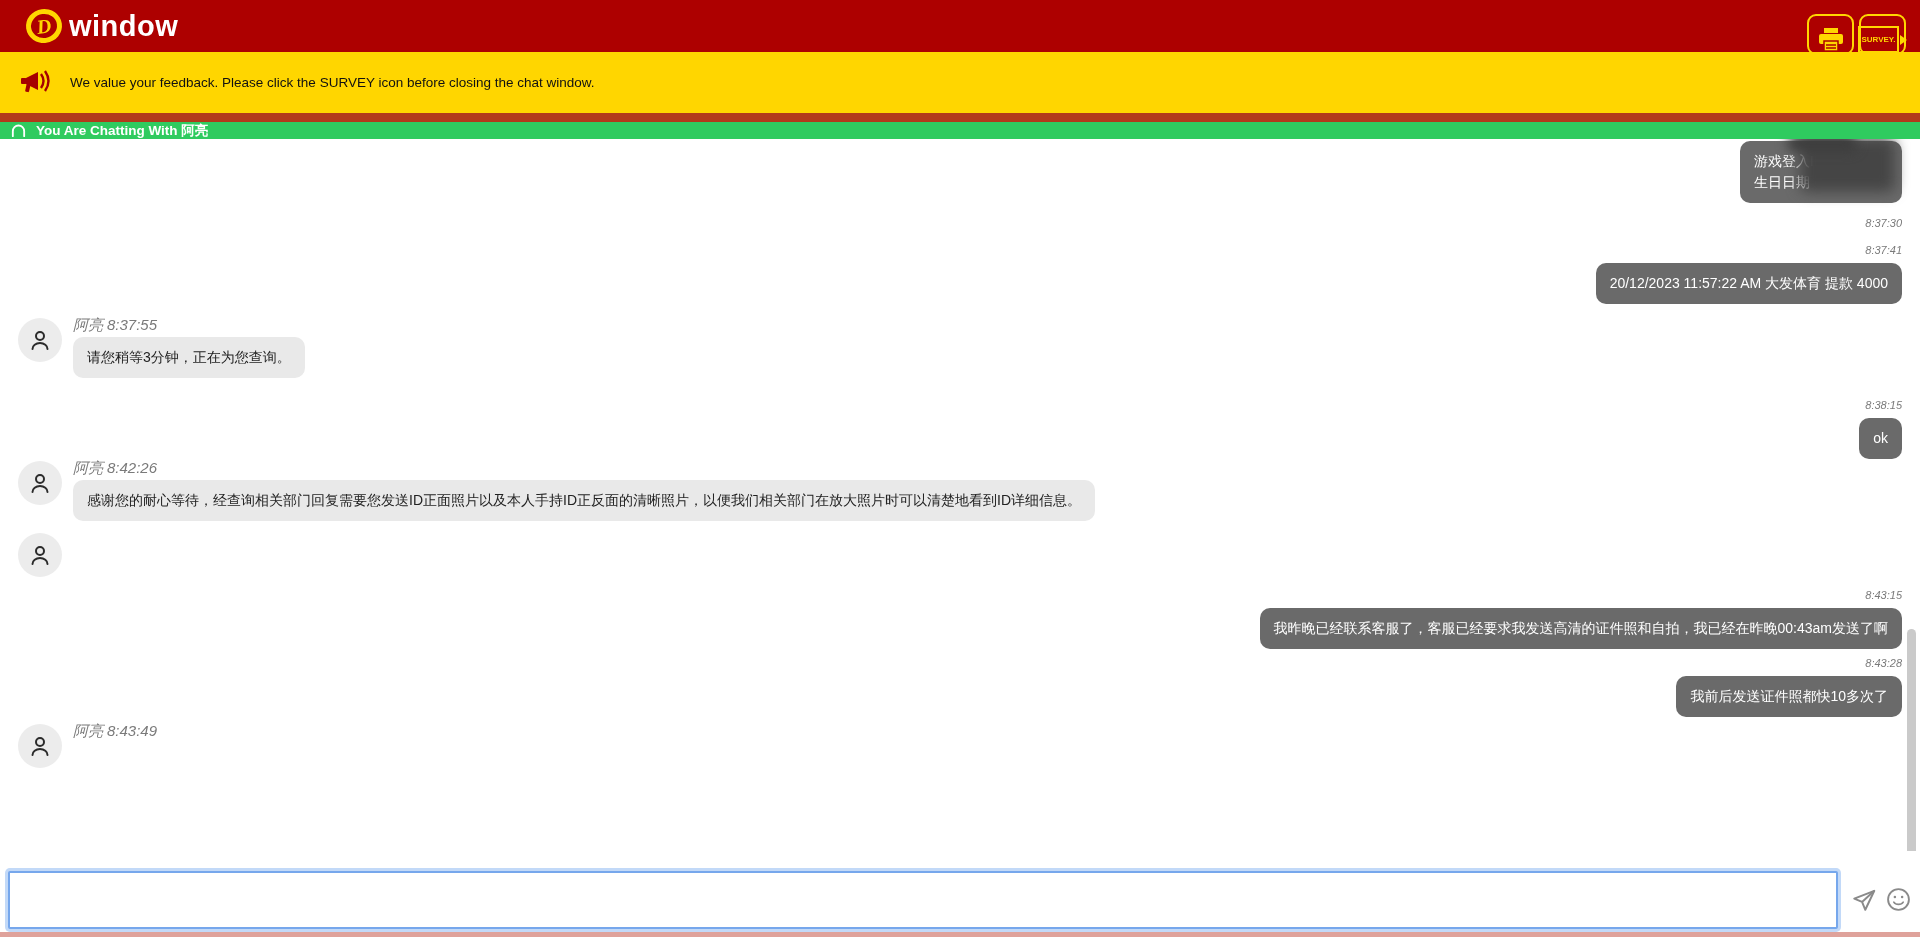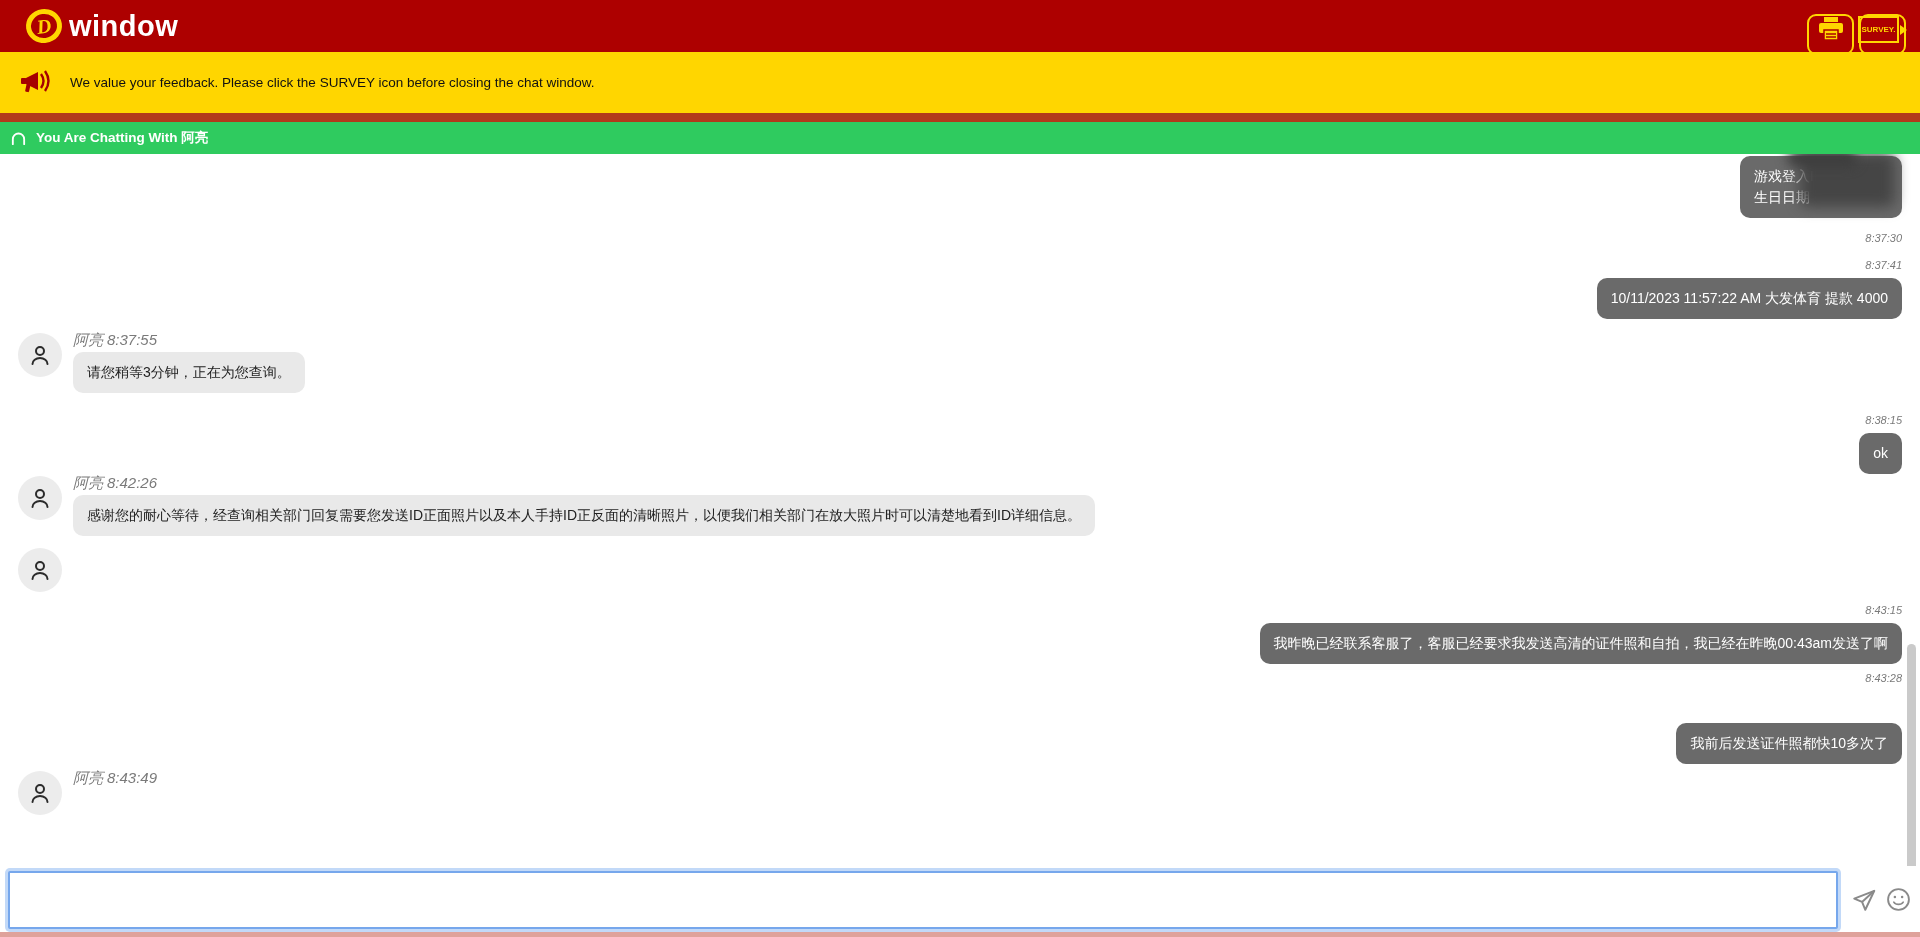--- a/index.html
+++ b/index.html
@@ -23,21 +23,21 @@
     transform:rotate(-8deg);
   }
   .logo-ring span {
     color:var(--brand-yellow,#FFD600); font-weight:bold; font-style:italic;
     font-size:20px; font-family:"Liberation Serif", serif;
   }
   .logo-text { color:#fff; font-size:29px; font-weight:bold; letter-spacing:0.5px; }
   .header-buttons { display:flex; gap:5px; }
   .hbtn {
     width:47px; height:41px; border:2px solid var(--brand-yellow,#FFD600);
-    border-radius:9px; display:flex; align-items:flex-start; justify-content:center;
+    border-radius:9px; display:flex; align-items:flex-end; justify-content:center;
     cursor:pointer; background:transparent;margin-top:17px;
   }
   .survey-inner { display:flex; align-items:center; gap:1px; }
   .survey-box {
     border:2px solid var(--brand-yellow,#FFD600); color:var(--brand-yellow,#FFD600);
     font-size:8px; font-weight:bold; padding:7px 1px; letter-spacing:0;
   }
   .survey-arrow {
     width:0; height:0; border-left:7px solid var(--brand-yellow,#FFD600);
     border-top:5px solid transparent; border-bottom:5px solid transparent;
@@ -46,21 +46,21 @@
   
   .banner {
     height:61px; background:var(--banner-bg,#FFD600);
     display:flex; align-items:center; padding:8px 20px; gap:16px;
   }
   .banner-text { font-size:13.5px; color:#111; }
 
   
   .brick { height:9px; background:var(--brick,#B23A1B); }
   .chat-bar {
-    height:32px; background:var(--green,#2FCB5F);
+    height:17px; background:var(--green,#2FCB5F);
     display:flex; align-items:center; gap:9px; padding:0 10px;
     box-shadow:0 3px 4px rgba(0,0,0,0.12);
   }
   .chat-bar-title { color:#fff; font-weight:bold; font-size:13.5px; }
 
   
   .chat-area {
     position:relative; height:712px; padding:0 18px; overflow:hidden;
     display:flex; flex-direction:column; background:#fff;
   }
@@ -98,21 +98,21 @@
 
   
   .row-0 { margin-top:2px; }
   .row-1 { margin-top:13px; }
   .row-2 { margin-top:7px;justify-content:space-between; }
   .row-3 { margin-top:14px; }
   .row-4 { margin-top:20px; }
   .row-5 { margin-top:2px; }
   .row-6 { margin-top:12px; }
   .row-7 { margin-top:11px; }
-  .row-8 { margin-top:7px;gap:32px; }
+  .row-8 { margin-top:7px; }
   .row-9 { margin-top:7px; }
 
   
   .scroll-thumb {
     position:absolute; right:4px; top:490px; width:9px; height:390px;
     background:#CACACA; border-radius:5px; cursor:pointer;
   }
 
   
   .composer {
@@ -193,21 +193,21 @@
       <div class="blur-patch2"></div>
     </div>
   </div>
 
   <div class="msg-row user row-1">
     <div class="msg-time">8:37:30</div>
   </div>
 
   <div class="msg-row user row-2">
     <div class="msg-time">8:37:41</div>
-    <div class="bubble dark">10/11/2023 11:57:22 AM 大发体育 提款 4000</div>
+    <div class="bubble dark">20/12/2023 11:57:22 AM 大发体育 提款 4000</div>
   </div>
 
   <div class="msg-row agent row-3">
     <div class="avatar">
       <svg width="26" height="26" viewBox="0 0 26 26">
         <circle cx="13" cy="9" r="4" fill="none" stroke="#2b2b2b" stroke-width="2"></circle>
         <path d="M5.5 22 a7.5 6 0 0 1 15 0" fill="none" stroke="#2b2b2b" stroke-width="2" stroke-linecap="round"></path>
       </svg>
     </div>
     <div class="agent-content">

